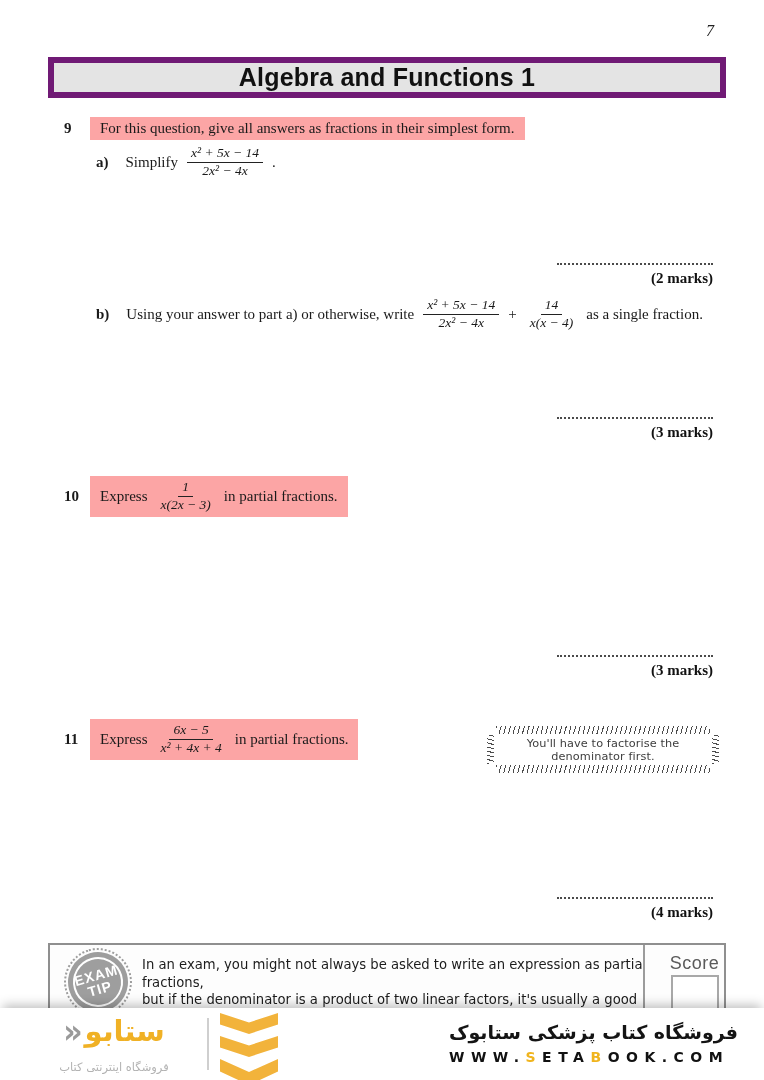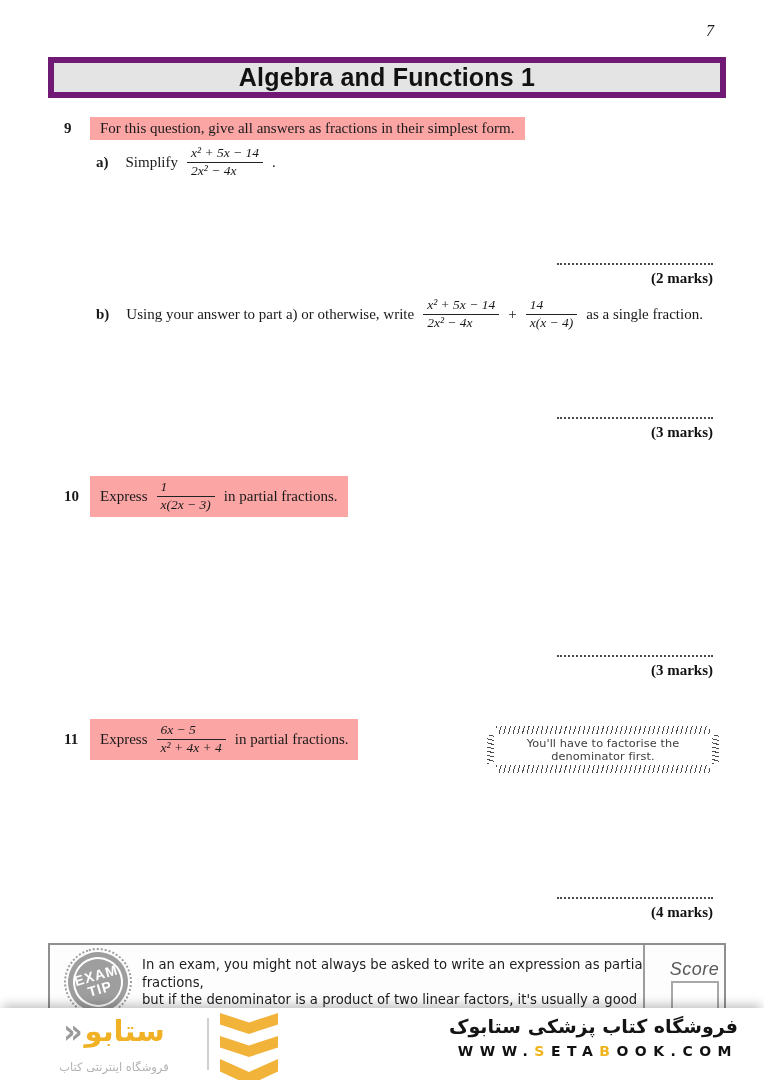--- a/index.html
+++ b/index.html
@@ -30,21 +30,21 @@
   .q-num { font-weight:bold; font-size:15px; width:26px; flex:none; }
   .hl {
     background:#fca5a5; padding:3px 10px;
     display:flex; align-items:center; gap:7px;
     font-size:15px; white-space:nowrap;
   }
   .part-row { position:absolute; display:flex; align-items:center; gap:7px; font-size:15px; }
   .part-label { font-weight:bold; margin-right:10px; }
 
   .frac {
-    display:inline-flex; flex-direction:column; 
+    display:inline-flex; flex-direction:column; align-items:center;
     vertical-align:middle; font-style:italic; font-size:13.5px; line-height:1.25;
     margin:0 2px;
   }
   .frac .num { display:block; padding:0 4px; border-bottom:1.2px solid #222; }
   .frac .den { display:block; padding:0 4px; }
 
   
   .answer-block { position:absolute; right:51px; text-align:right; }
   .dotline { width:156px; height:0; border-bottom:2px dotted #4a4a4a; margin-left:auto; }
   .marks { font-weight:bold; font-size:15px; margin-top:5px; color:#111; }
@@ -87,21 +87,21 @@
     display:flex; flex-direction:column; align-items:center; justify-content:center;
     color:#fff; font-family:"Liberation Sans", sans-serif; font-weight:bold;
     font-size:14px; line-height:14px; letter-spacing:1px;
   }
   .tip-text {
     position:absolute; left:92px; top:11px; width:505px;
     font-family:"DejaVu Sans", sans-serif; font-size:13.2px; line-height:17.5px;
     color:#1c1c1c;
   }
   .tip-divider { position:absolute; right:79px; top:0; bottom:0; width:2px; background:#9c9c9c; }
-  .score-col { position:absolute; right:0; top:10px; width:59px; text-align:center;font-style:italic; }
+  .score-col { position:absolute; right:0; top:4px; width:59px; text-align:center; }
   .score-label {
     font-family:"Liberation Sans", sans-serif; font-size:18px; color:#5a5a5a;
     margin-top:4px; letter-spacing:0.5px;
   }
   .score-box { width:48px; height:46px; border:2px solid #a8a8a8; margin:1px auto 0 auto; background:#fff; }
 
   
   .footer {
     position:absolute; left:0; bottom:0; width:764px; height:72px;
     background:#ffffff; z-index:10;
@@ -120,21 +120,21 @@
   .logo-tagline {
     font-family:"DejaVu Sans", sans-serif; font-size:11.5px; color:#b3b3b3; margin-top:12px;
   }
   .footer-divider { position:absolute; left:207px; top:10px; width:2px; height:52px; background:#cfcfcf; }
   .emblem { position:absolute; left:220px; top:5px; width:58px; }
   .chev {
     width:58px; height:21px; background:#f2b33b; margin-bottom:2px;
     clip-path:polygon(0 0, 50% 45%, 100% 0, 100% 55%, 50% 100%, 0 55%);
   }
   .chev.last { height:26px; clip-path:polygon(0 0, 50% 50%, 100% 0, 100% 48%, 50% 100%, 0 48%); margin-bottom:0; }
-  .footer-right { position:absolute; right:26px; top:7px; text-align:right; }
+  .footer-right { position:absolute; right:26px; top:13px; text-align:left; }
   .fa-title {
     font-family:"DejaVu Sans", sans-serif; font-weight:bold; font-size:19px;
     color:#141414; direction:rtl;
   }
   .url-line {
     font-family:"DejaVu Sans", sans-serif; font-weight:bold; font-size:14px;
     letter-spacing:6.5px; color:#111; margin-top:6px; white-space:nowrap;
   }
   .url-line .y { color:#f0b41d; }
 </style>

